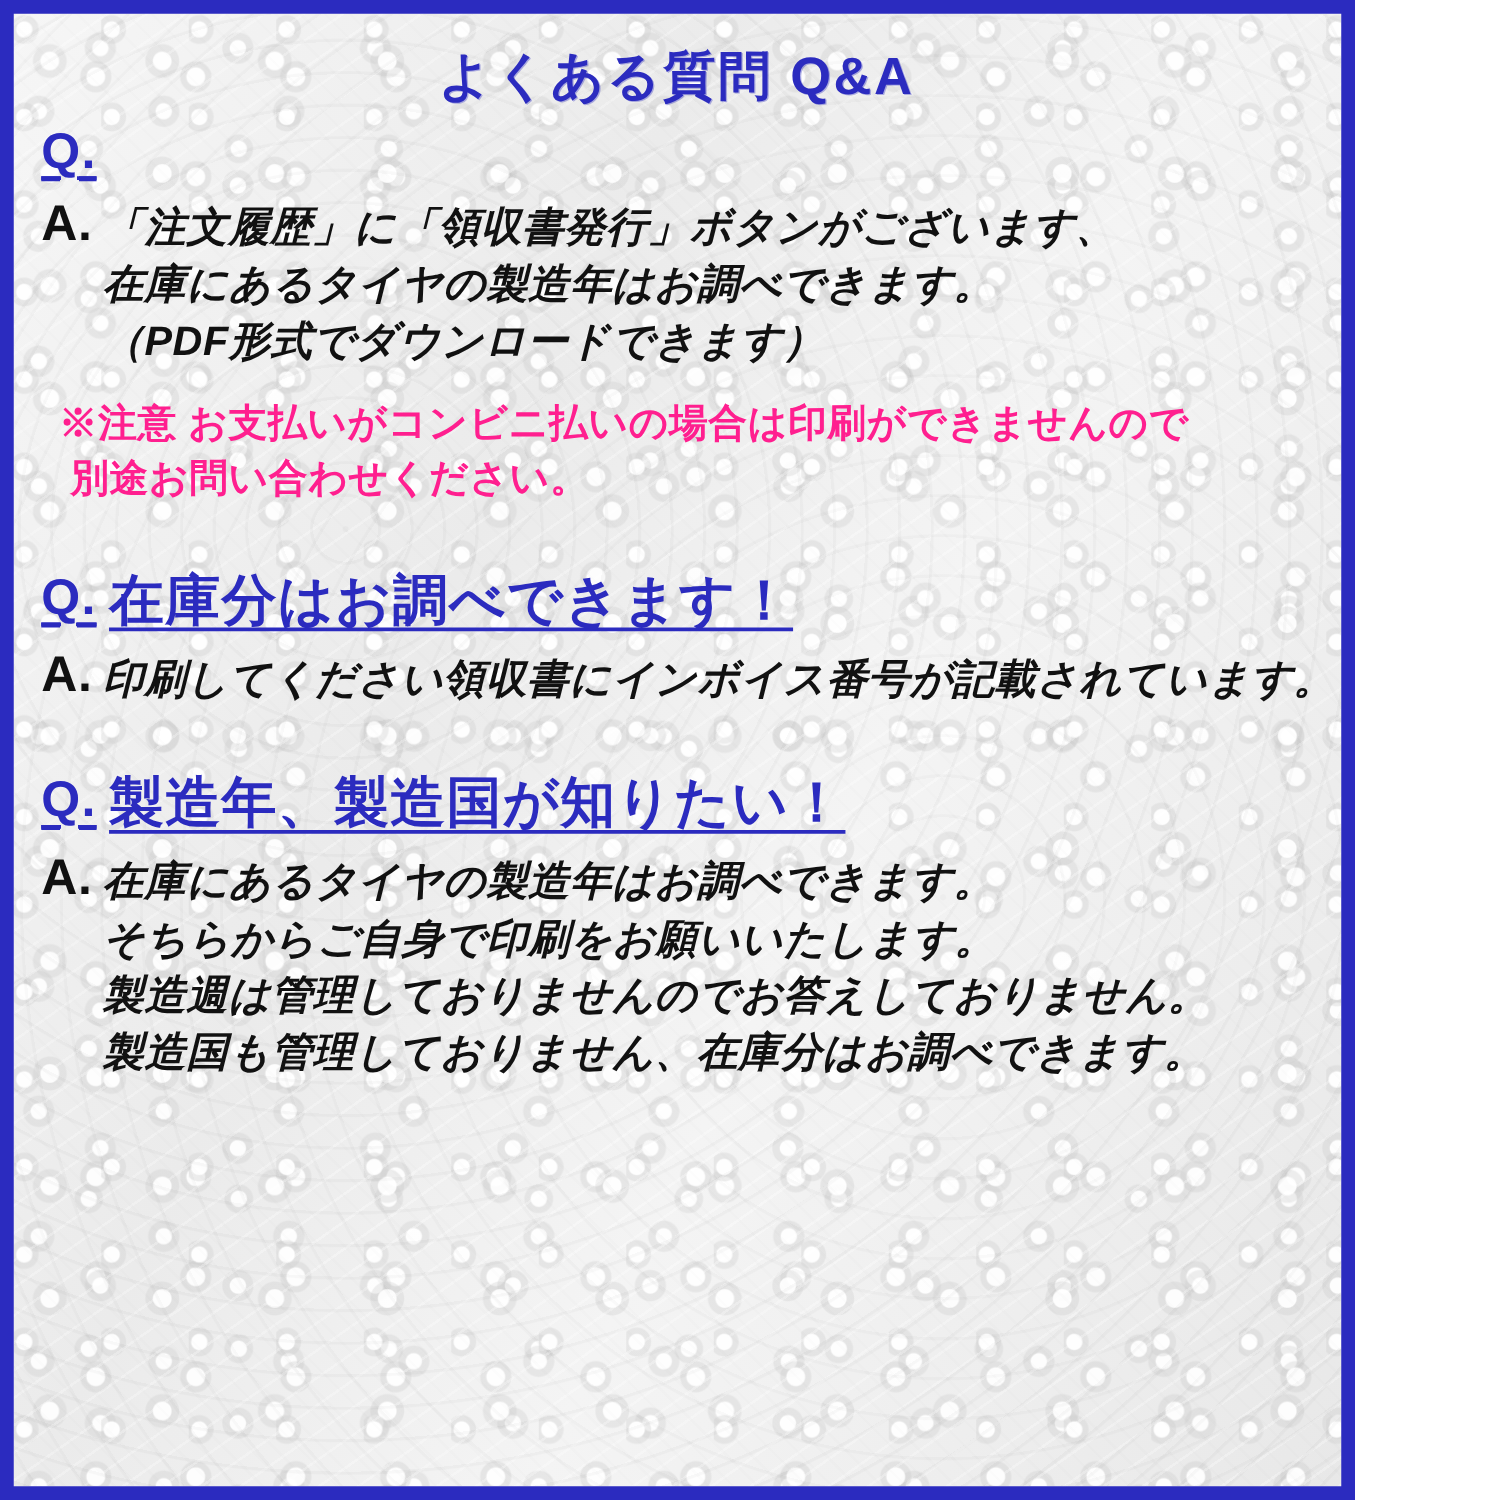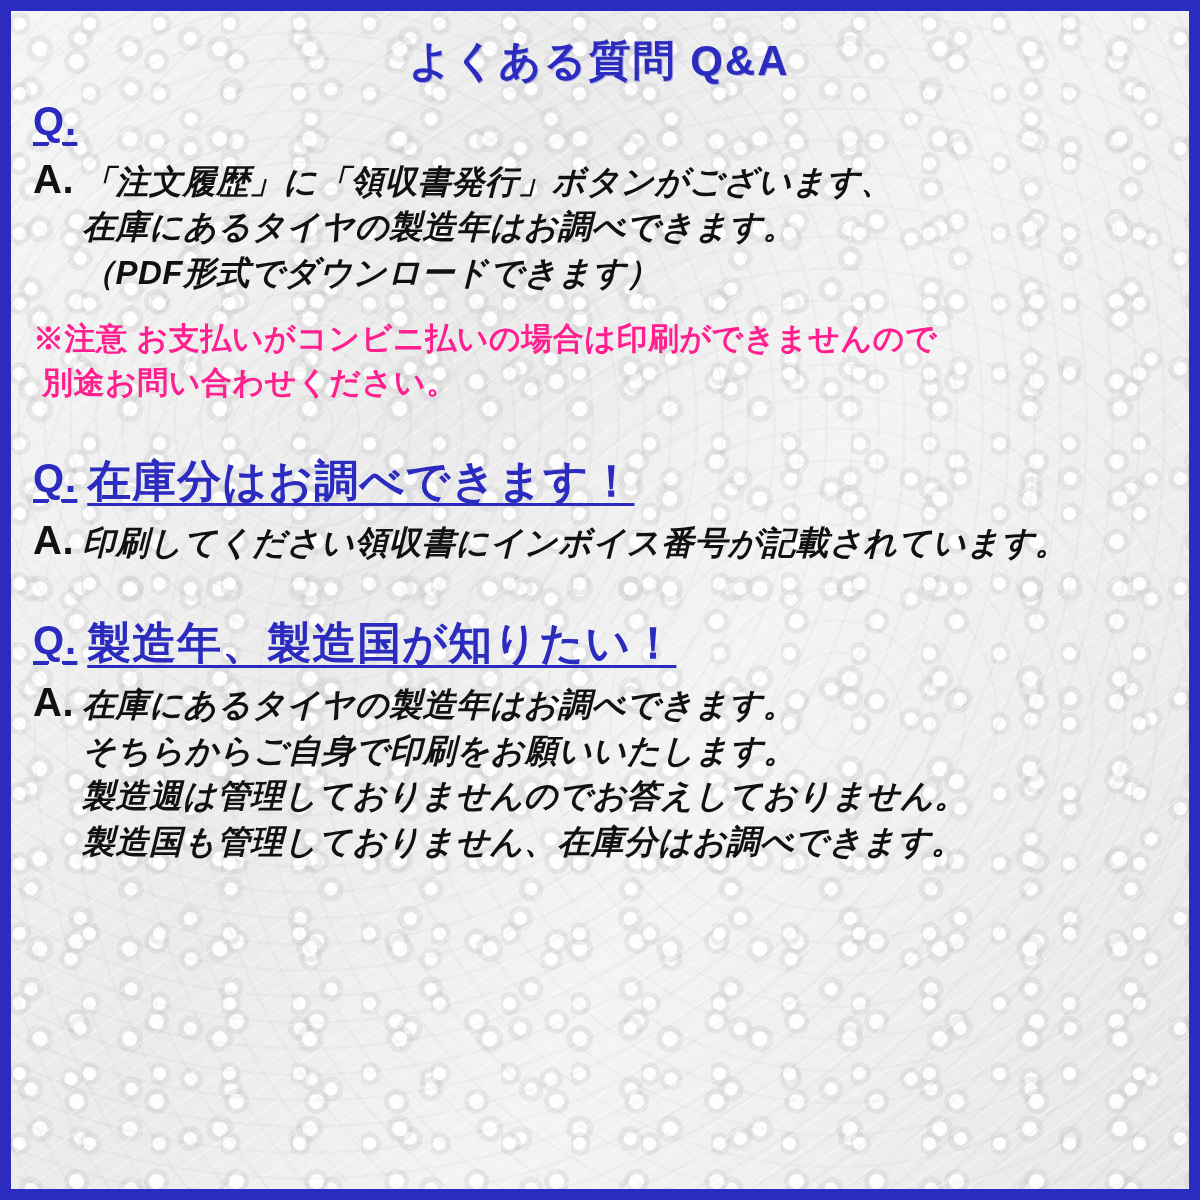--- a/index.html
+++ b/index.html
@@ -9,21 +9,21 @@
   body {
     width: 1200px;
     height: 1200px;
     font-family: "Liberation Sans", sans-serif;
     background: #ffffff;
   }
 
   
   #page {
     position: relative;
-    width: 1200px;
+    width: 1084px;
     height: 1200px;
     box-sizing: border-box;
     border: 11px solid #2b2bbf;
     background-color: #f2f2f2;
     background-image:
       radial-gradient(circle at 12% 18%, rgba(255,255,255,0.95) 0 6px, rgba(205,205,205,0.35) 7px 11px, rgba(0,0,0,0) 12px),
       radial-gradient(circle at 32% 42%, rgba(255,255,255,0.9) 0 7px, rgba(200,200,200,0.3) 8px 13px, rgba(0,0,0,0) 14px),
       radial-gradient(circle at 63% 25%, rgba(255,255,255,0.9) 0 6px, rgba(200,200,200,0.3) 7px 12px, rgba(0,0,0,0) 13px),
       radial-gradient(circle at 82% 63%, rgba(255,255,255,0.9) 0 7px, rgba(200,200,200,0.32) 8px 12px, rgba(0,0,0,0) 13px),
       radial-gradient(circle at 20% 78%, rgba(255,255,255,0.9) 0 6px, rgba(200,200,200,0.3) 7px 12px, rgba(0,0,0,0) 13px),
@@ -104,20 +104,21 @@
   .answer .lines { padding-top: 3px; }
   .answer .lines div { white-space: pre; font-style: italic; }
 
   .note {
     color: #ff1f8f;
     font-weight: bold;
     font-size: 31px;
     line-height: 1.4;
     letter-spacing: 0.5px;
     margin-top: 22px;
+    margin-left: 14px;
   }
   .note div { white-space: pre; }
 
   .pink-box {
     color: #ff1f8f;
   }
 
   .spacer-lg { height: 46px; }
 </style>
 </head>

